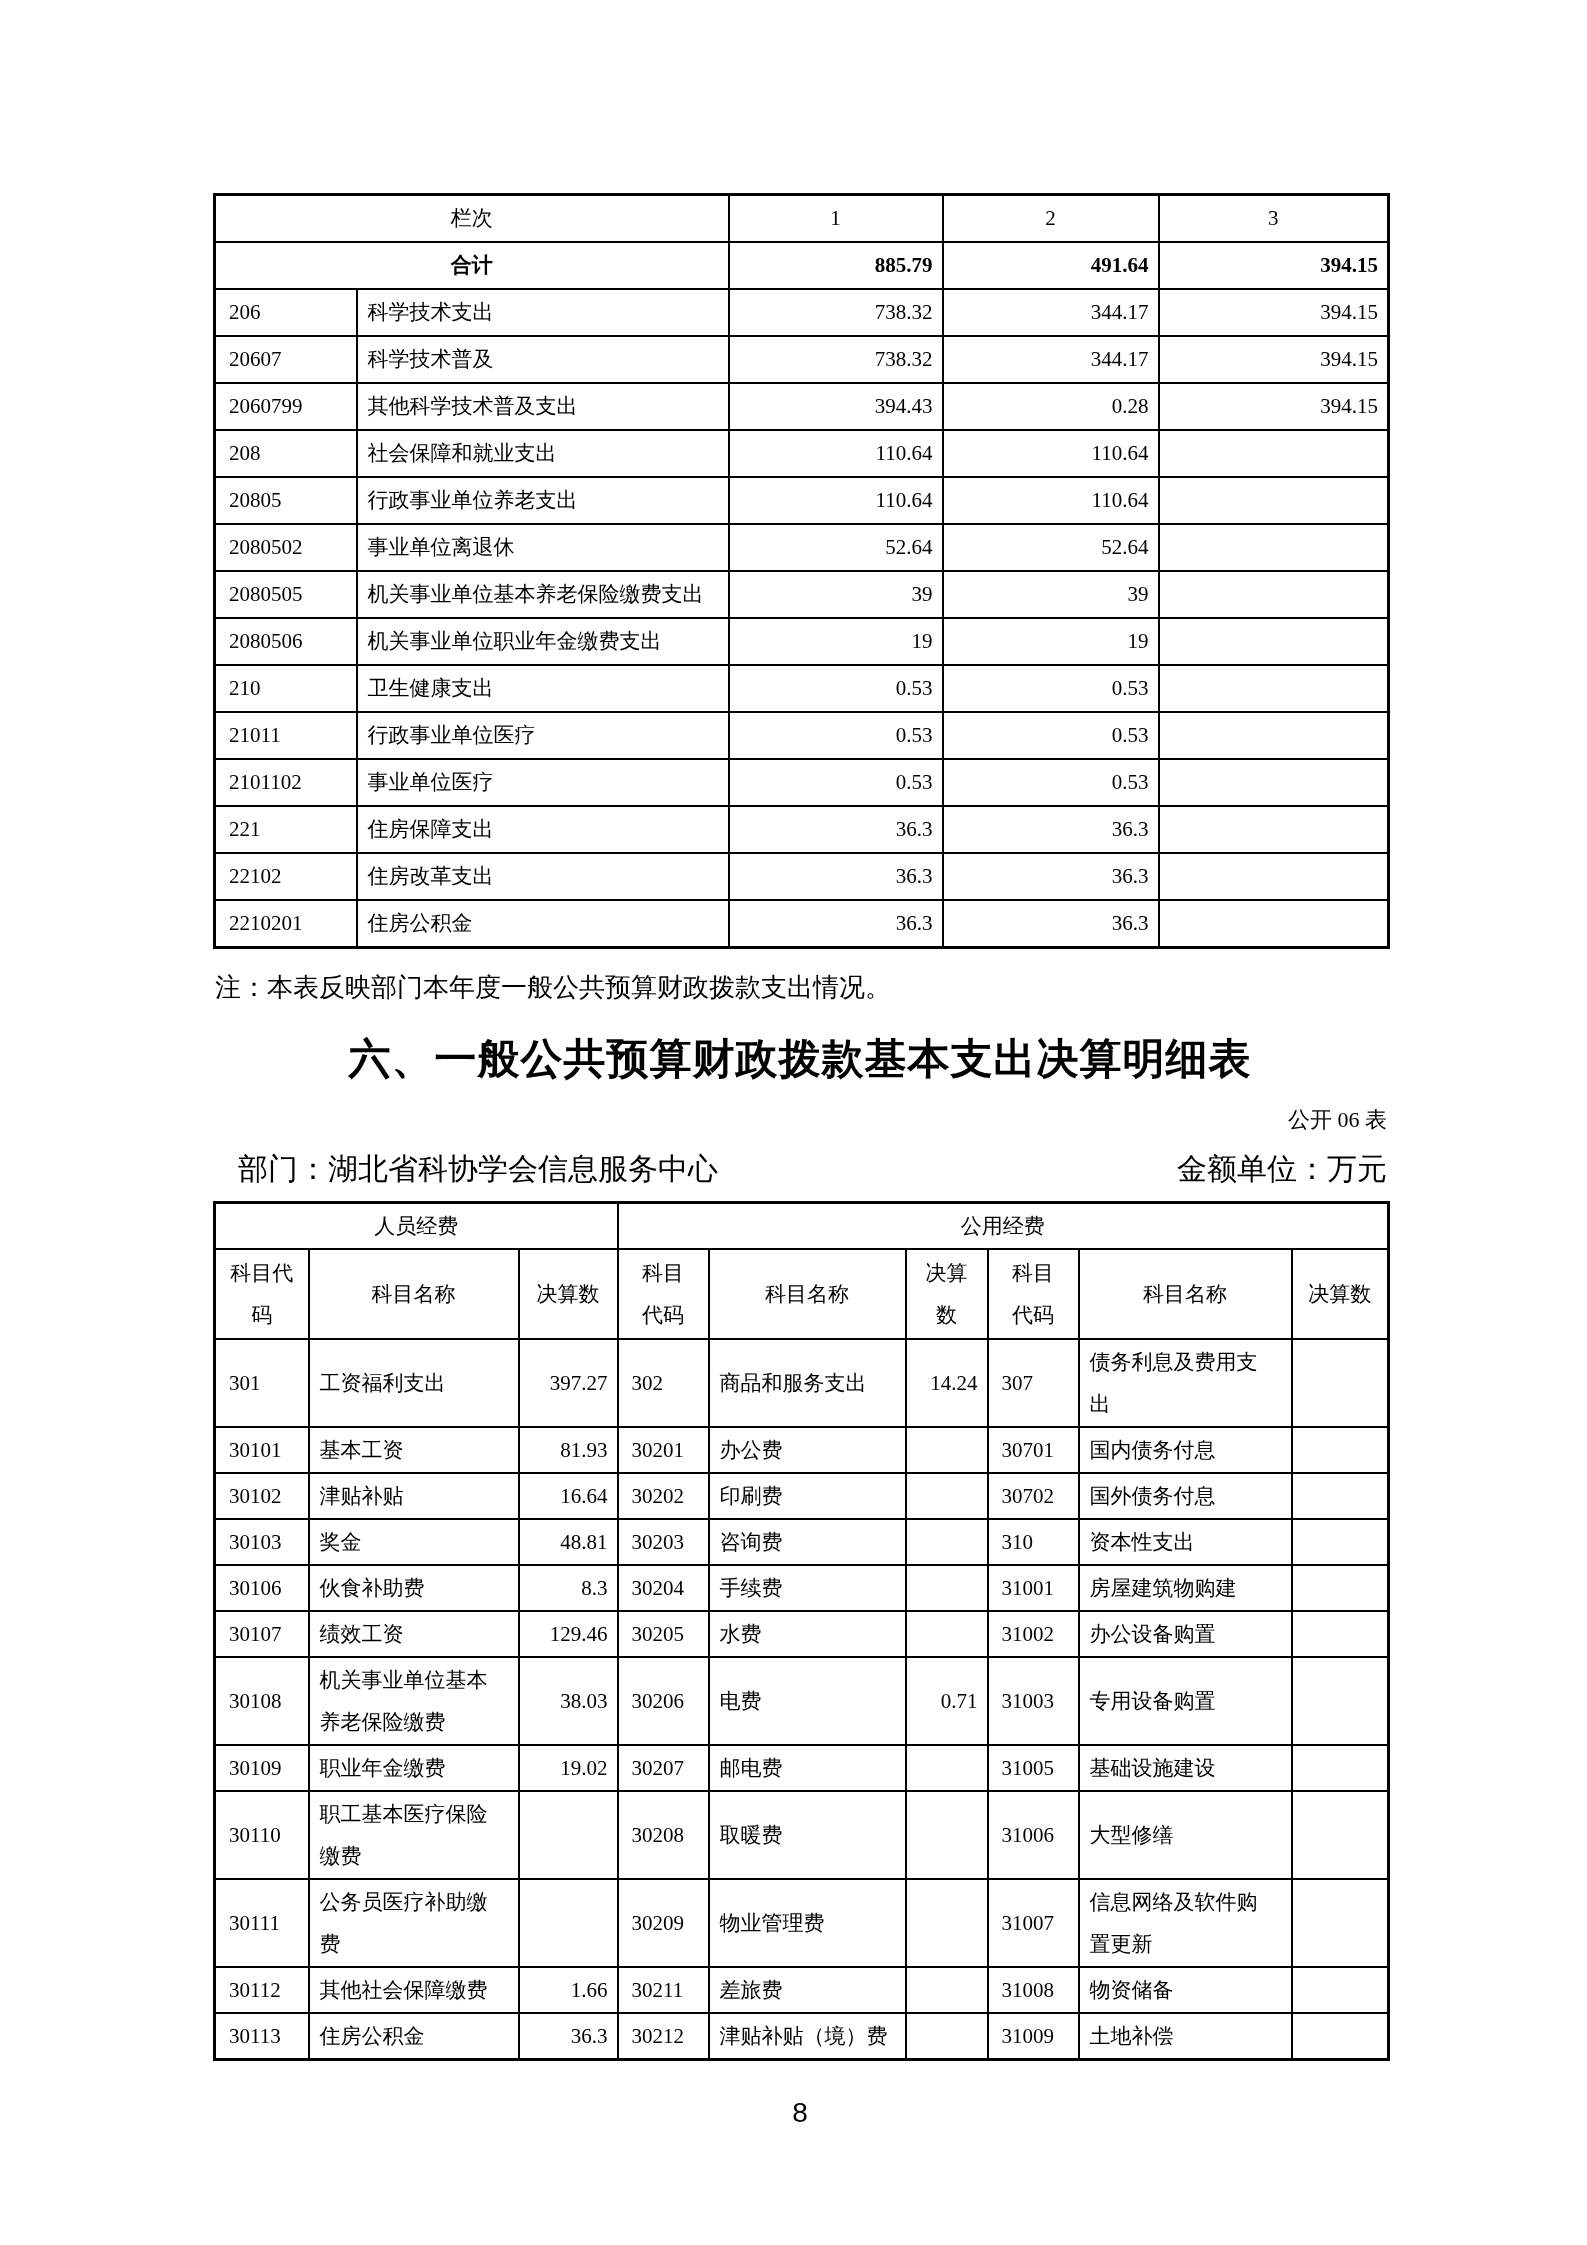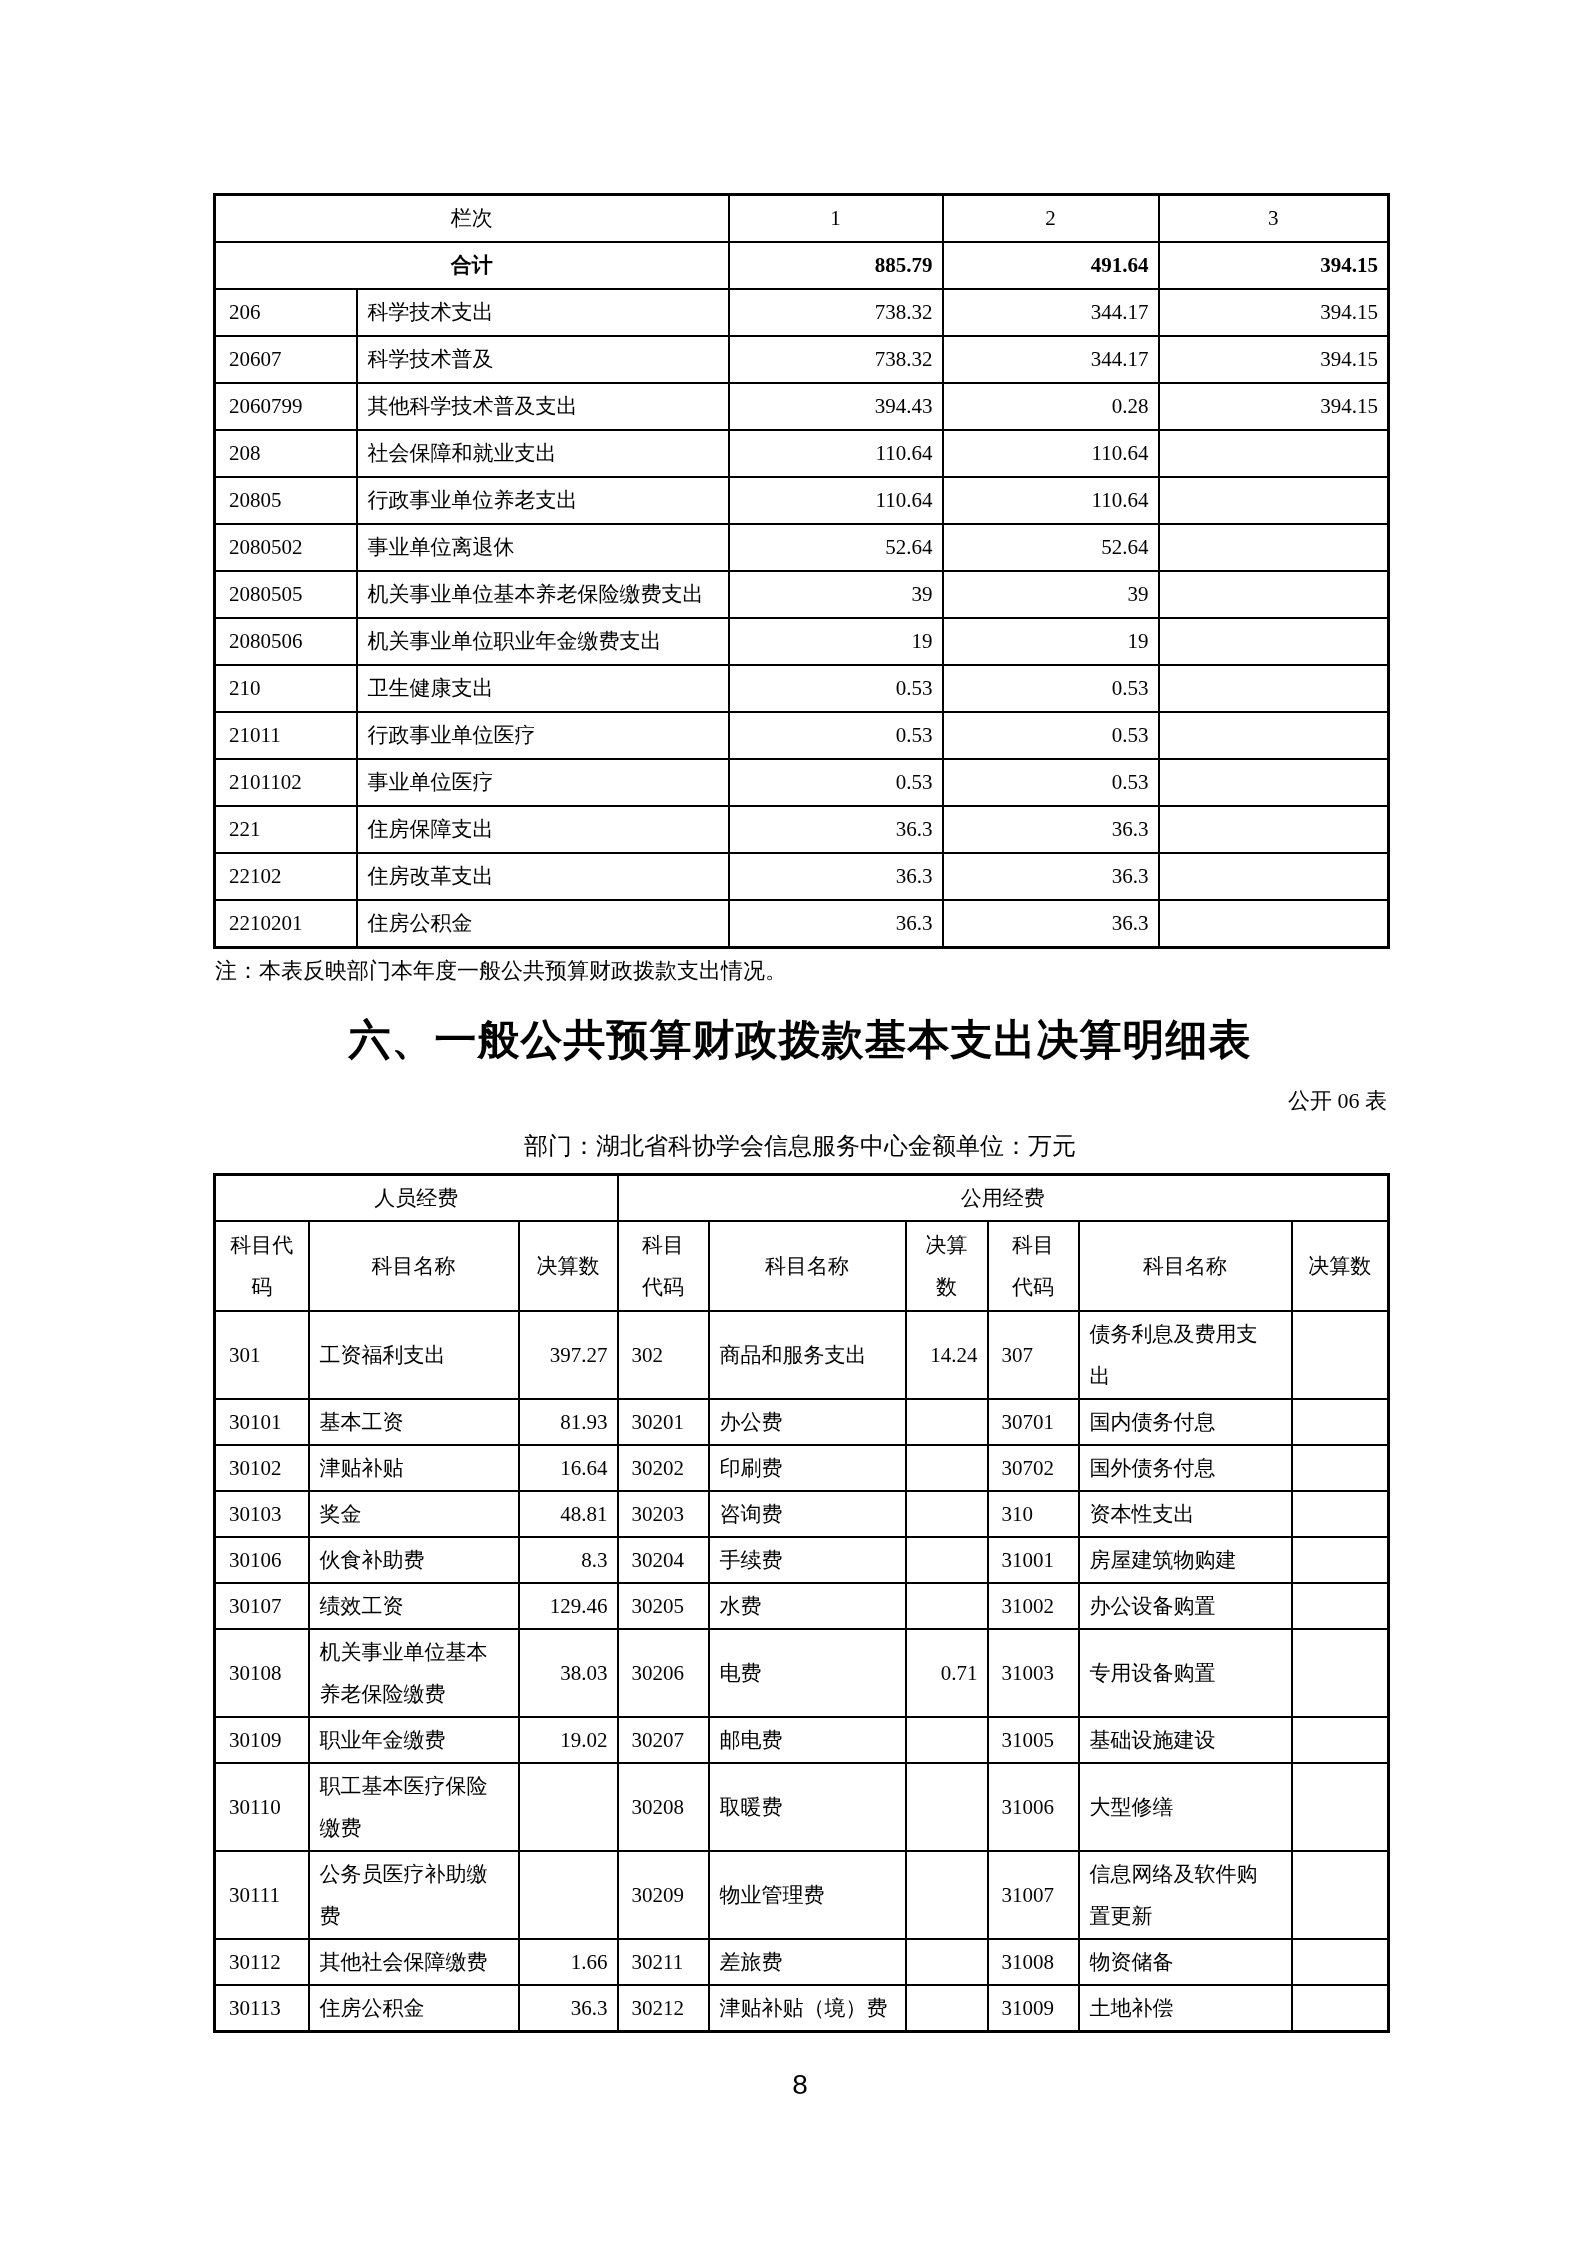--- a/index.html
+++ b/index.html
@@ -22,32 +22,32 @@
     overflow: hidden;
     vertical-align: middle;
   }
   .t1 th, .t1 td { height: 46px; }
   .center { text-align: center; }
   td.code, th.code { text-align: left; padding-left: 13px; }
   td.name { text-align: left; }
   td.num, th.num { text-align: right; padding-right: 9px; }
   tr.total td { font-weight: bold; }
 
-  .note { font-size: 22px; margin-top: 7px; padding-left: 2px; }
+  .note { font-size: 26px; margin-top: 21px; padding-left: 2px; }
 
   .title {
     font-family: "Liberation Sans", "DejaVu Sans", sans-serif;
     font-size: 42px; font-weight: bold;
     text-align: center;
     margin: 30px 0 0 0;
     letter-spacing: 1px;
     line-height: 1.15;
   }
   .pubcode { text-align: right; font-size: 22px; margin-top: 22px; }
-  .meta { display: flex; justify-content: center; font-size: 24px; margin-top: 14px; margin-bottom: 11px; }
+  .meta { display: flex; justify-content: space-between; font-size: 30px; margin-top: 14px; margin-bottom: 11px; margin-left: 25px; }
 
   .t2 th, .t2 td { line-height: 42px; height: 46px; }
   .t2 .ghead th { height: 46px; text-align: center; font-family: Liberation Serif, serif; }
   .t2 th.hdr { white-space: pre-line; text-align: center; padding: 2px 6px; line-height: 42px; }
   .t2 td.name { white-space: pre-line; }
 
   .pageno {
     text-align: center; font-size: 28px; margin-top: 36px;
     font-family: "Liberation Sans", "DejaVu Sans", sans-serif;
   }

